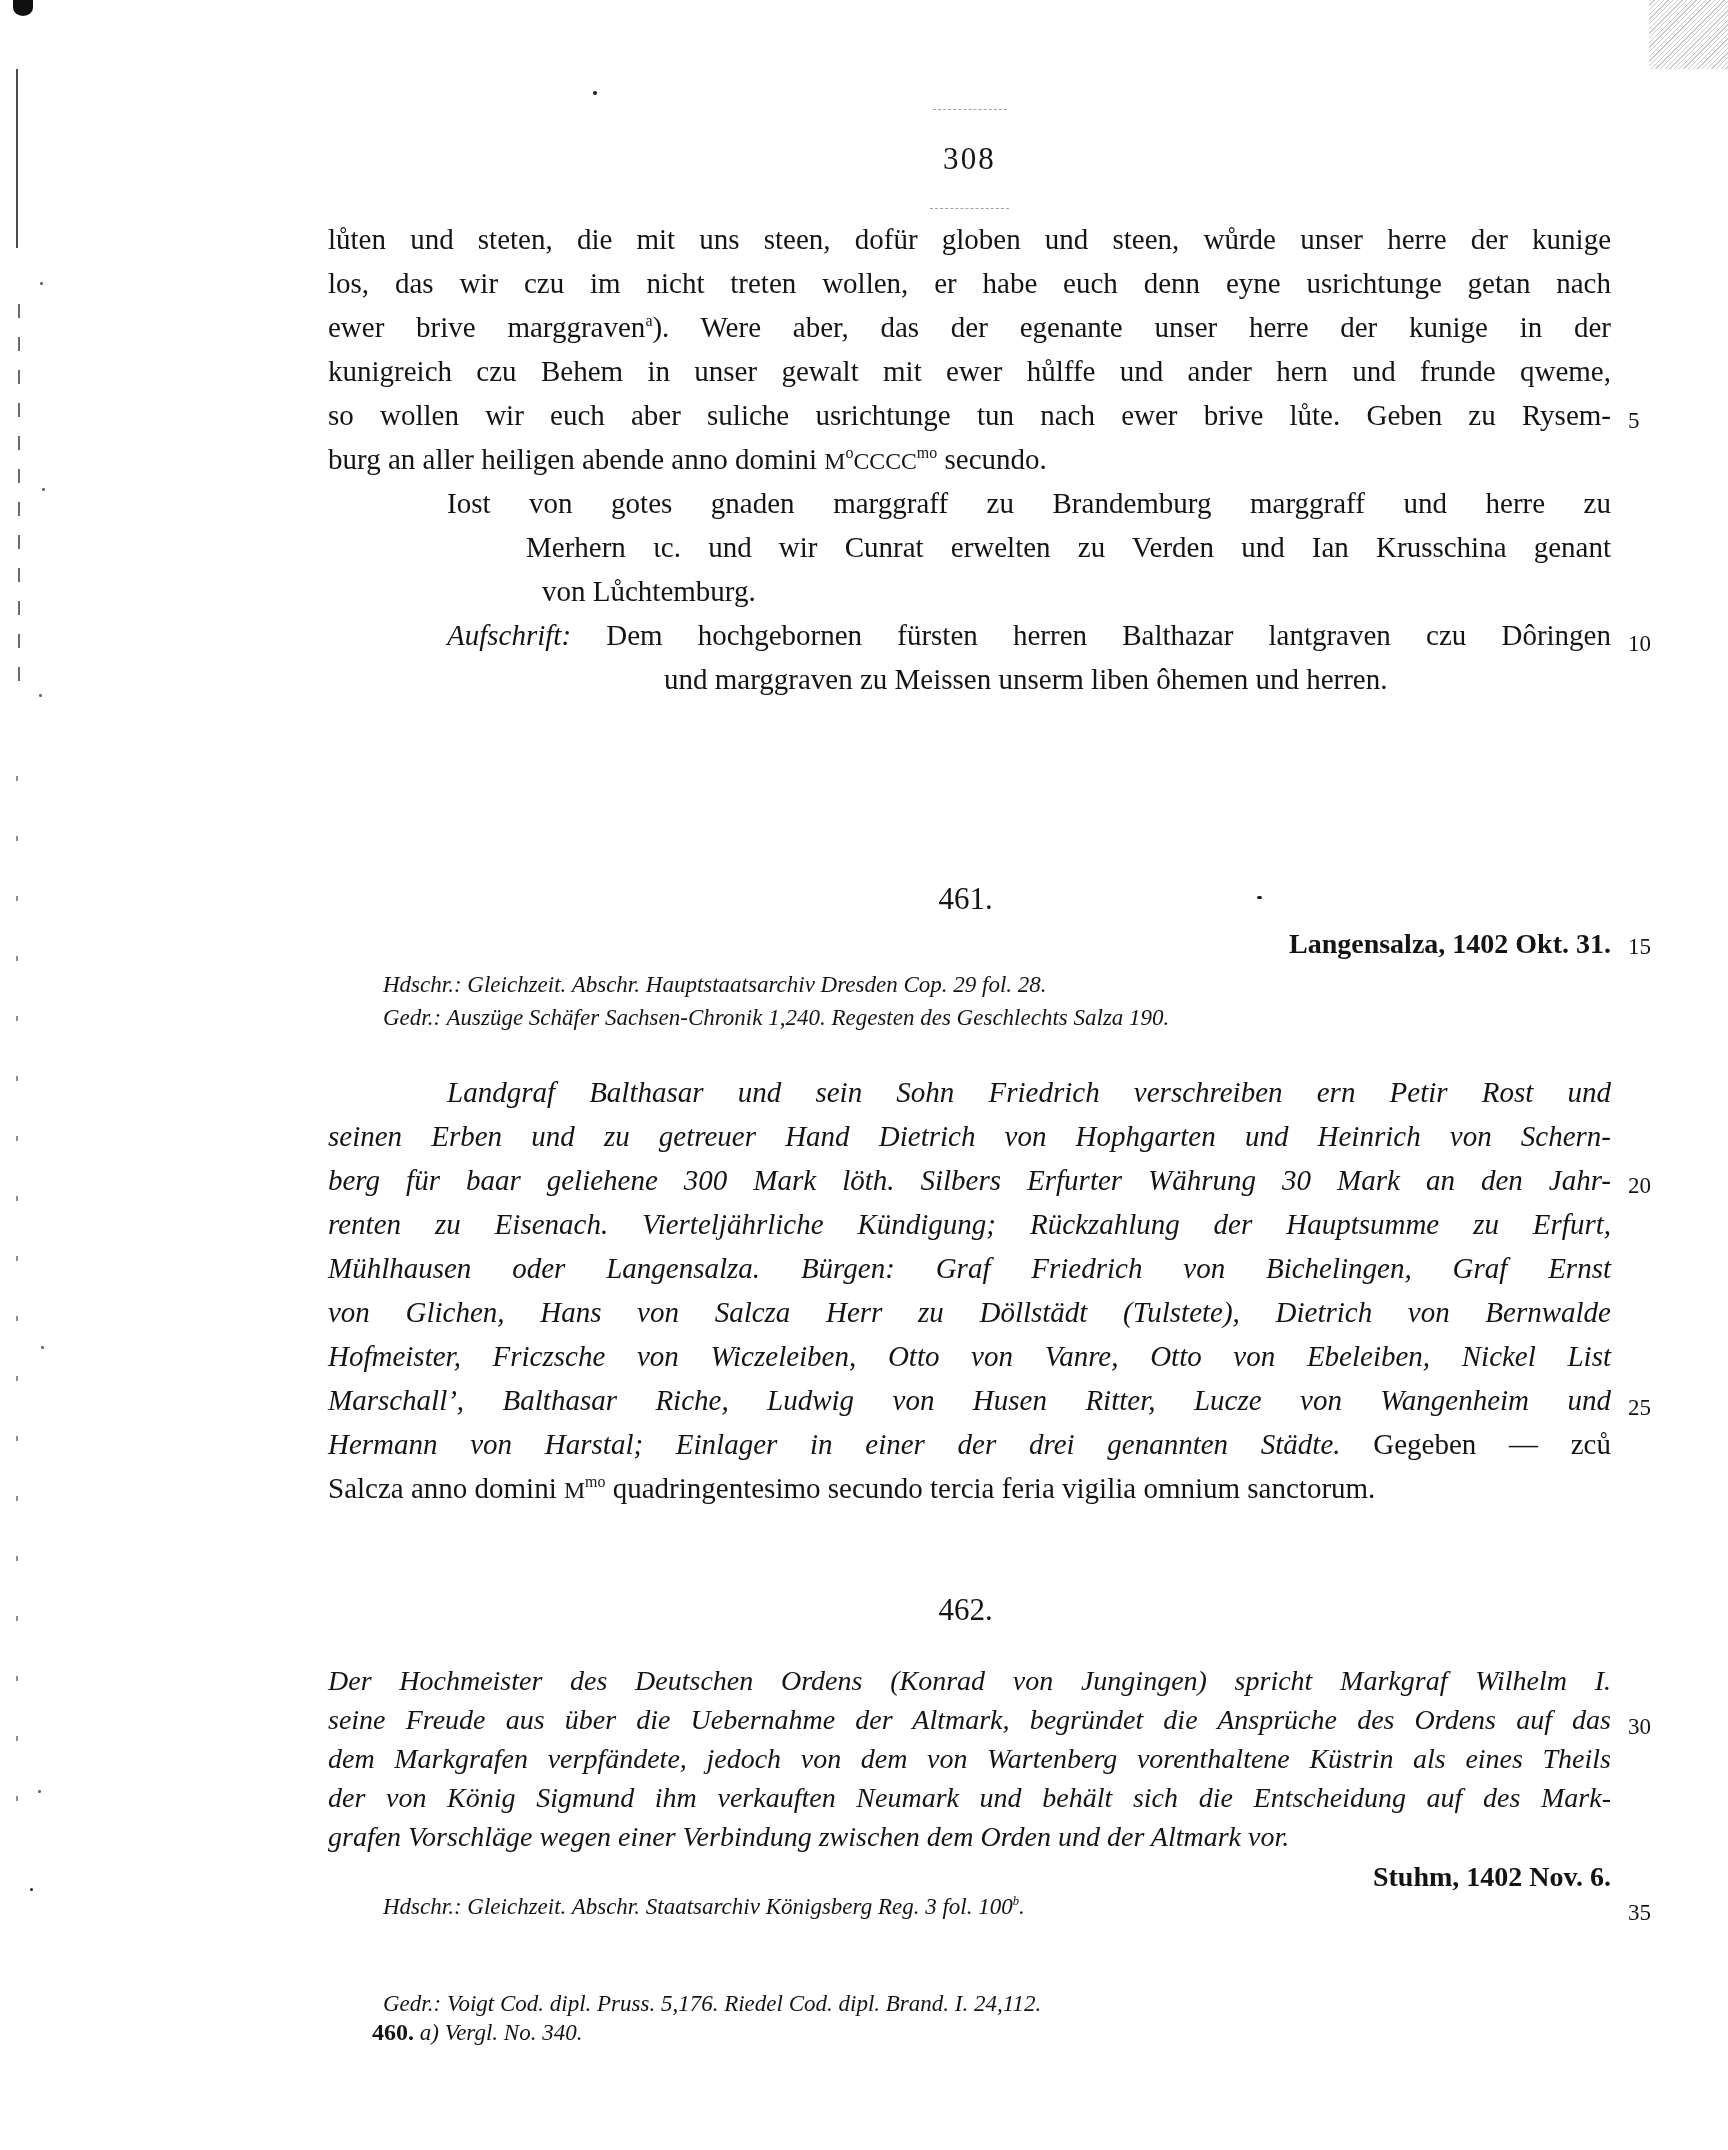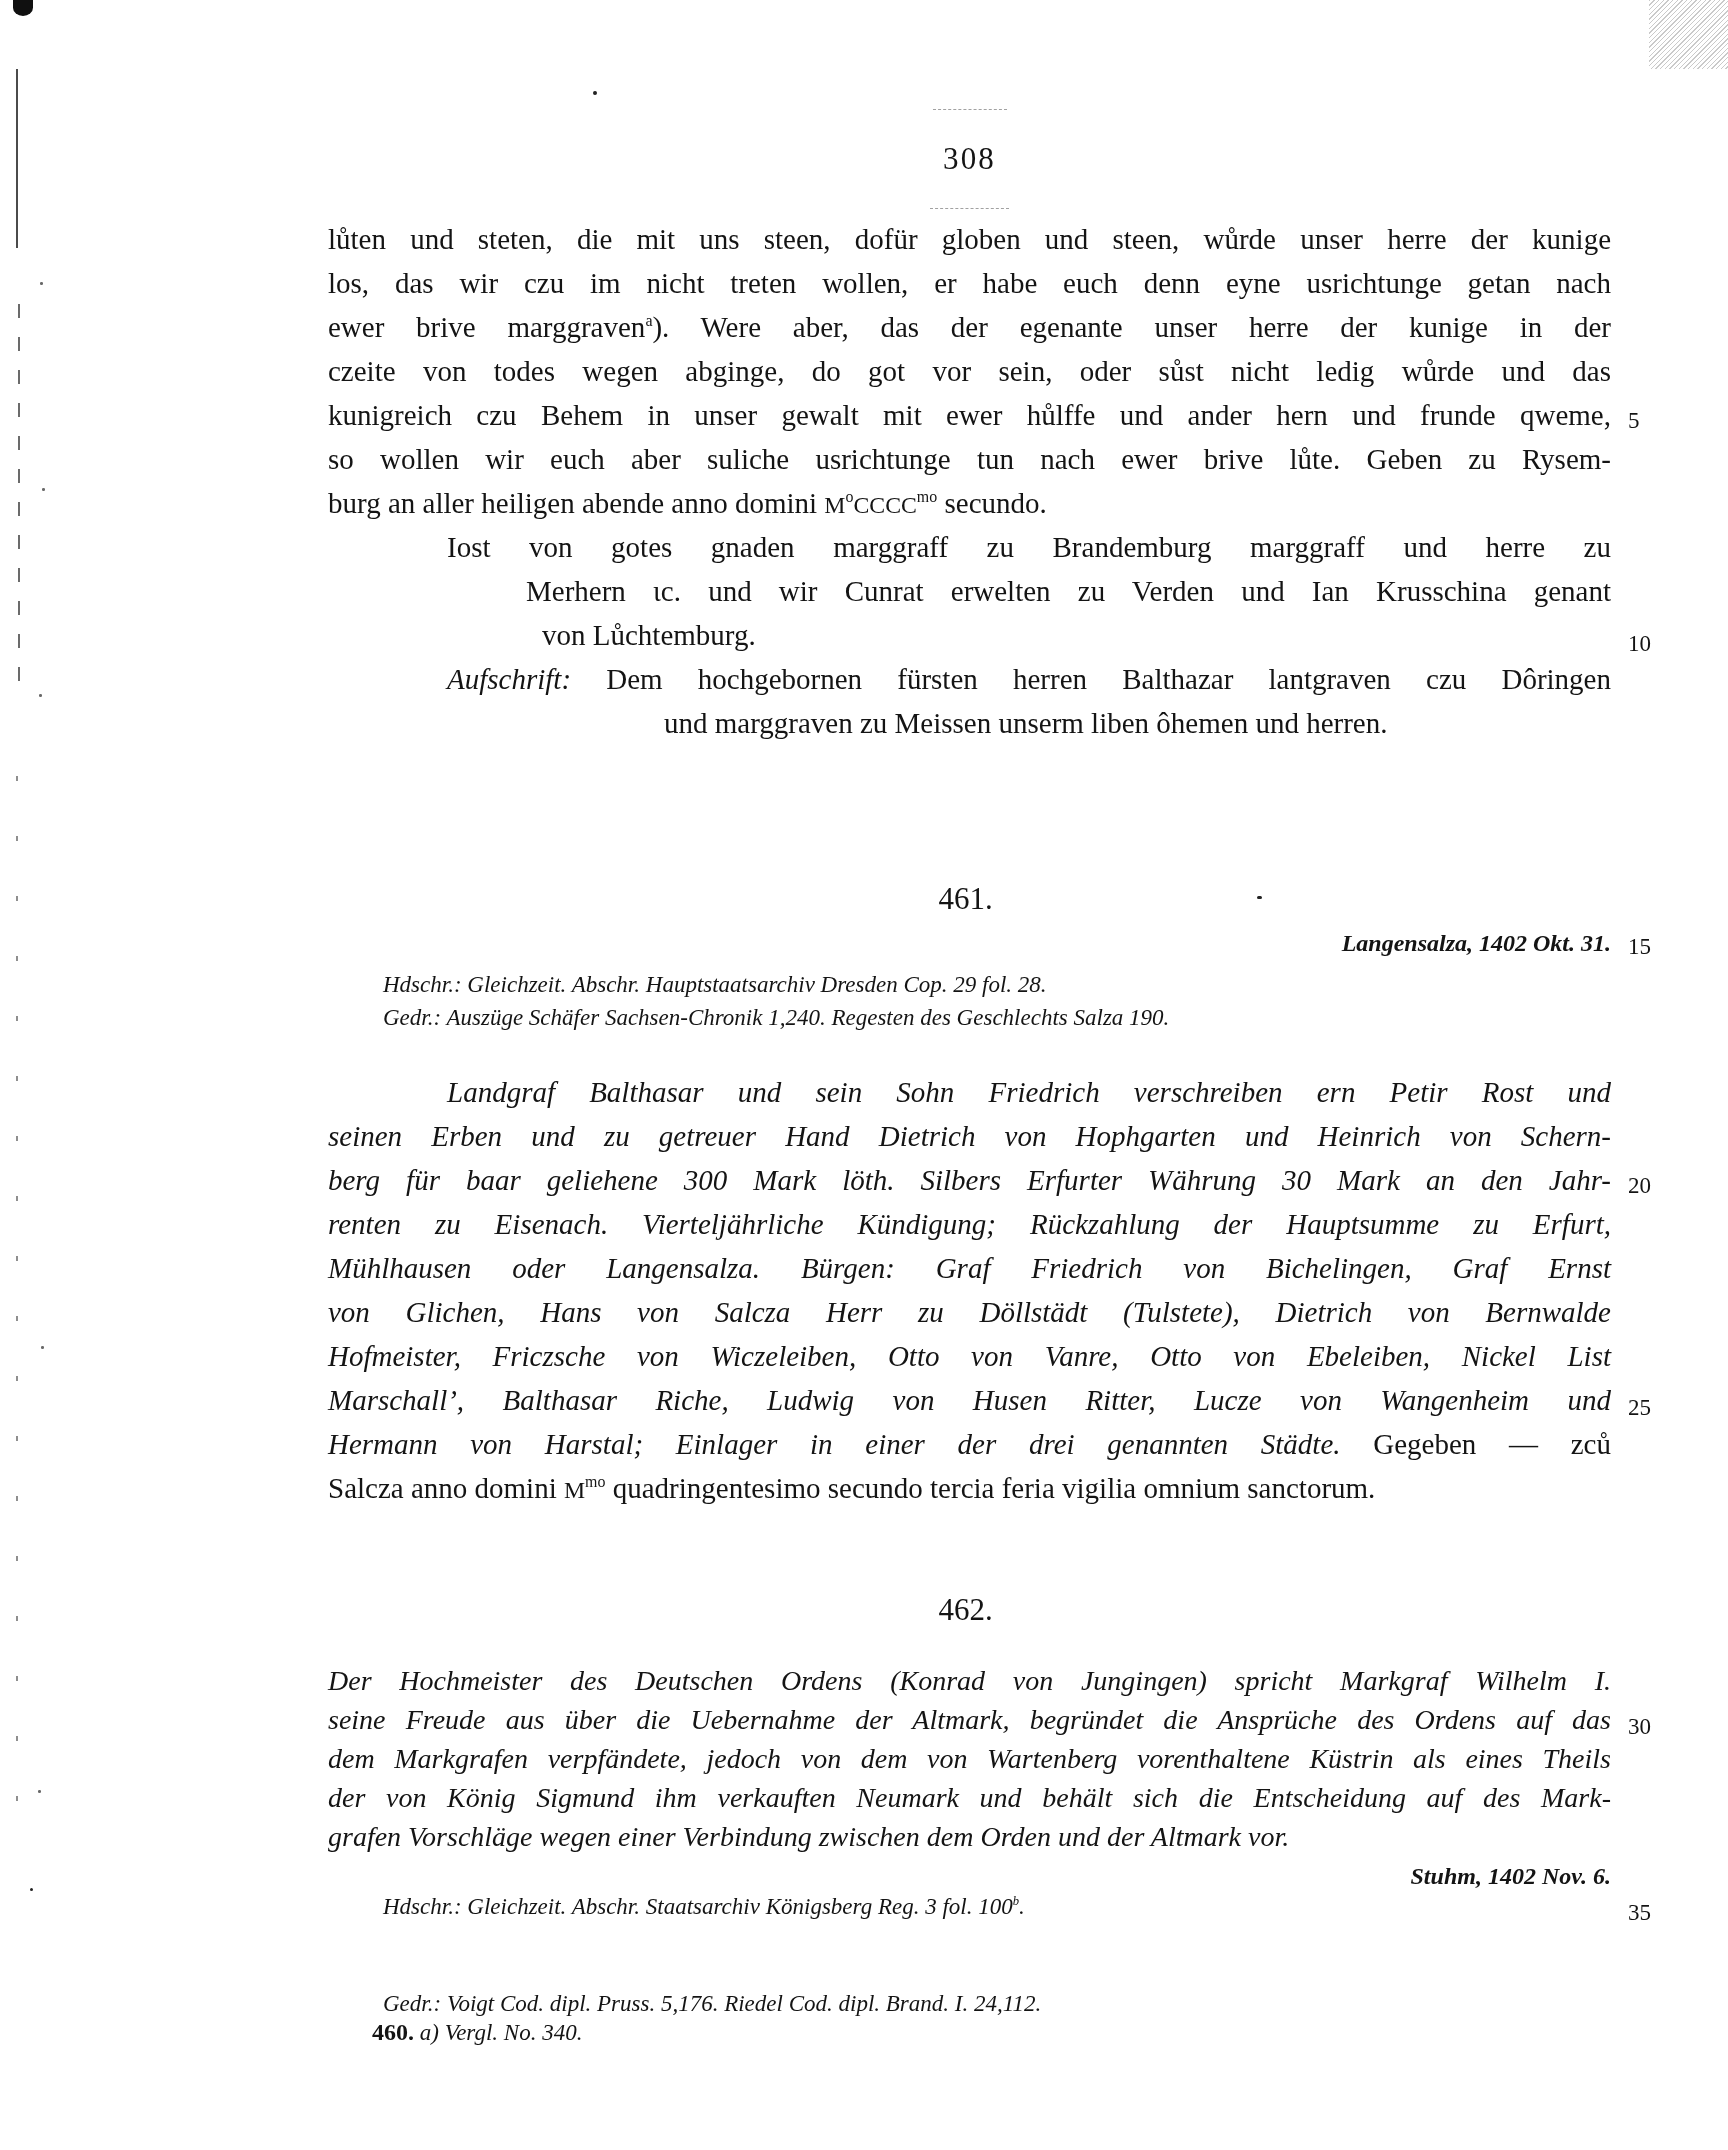--- a/index.html
+++ b/index.html
@@ -36,21 +36,21 @@
 
   .ind220 { margin-left:119px; }
   .ind365 { margin-left:198px; }
   .ind395 { margin-left:214px; }
   .ind620 { margin-left:336px; }
 
   sup { font-size:0.55em; vertical-align:super; line-height:0; }
   .sc { font-size:0.82em; }
 
   .docnum { left:324px; width:1283px; text-align:center; font-size:31px; line-height:36px; }
-  .dateline { left:328px; width:1283px; text-align:right; font-size:24px; font-weight:bold; line-height:33px;font-style:italic; }
+  .dateline { left:328px; width:1283px; text-align:right; font-size:28px; font-weight:bold; line-height:33px; }
   .src { left:383px; width:1248px; font-size:23px; font-style:italic; line-height:31px; }
 
   .footnote { left:372px; font-size:23px; line-height:30px; font-style:italic; }
   .fn-ref { font-weight:bold; font-style:normal; font-size:24px; }
 
   .mnum { left:1628px; width:52px; font-size:23px; line-height:27px; text-align:left; }
 
   
   .blob { left:13px; top:0; width:19.5px; height:16.3px; background:#101010; border-radius:0 0 60% 60%; }
   .vseg1 { left:16.3px; top:69px; width:2.2px; height:179px; background:#2b2b2b; opacity:.85; }
@@ -71,21 +71,20 @@
 <div class="abs pagehead">
   <div class="headdash dash-l"></div>
   <div class="pagenum">308</div>
   <div class="headdash dash-r"></div>
 </div>
 
 <div class="abs col" style="top:217px">
   <div class="row jl body-line">lůten und steten, die mit uns steen, dofür globen und steen, wůrde unser herre der kunige</div>
   <div class="row jl body-line">los, das wir czu im nicht treten wollen, er habe euch denn eyne usrichtunge getan nach</div>
   <div class="row jl body-line"><span>ewer brive marggraven</span><sup>a</sup><span>). Were aber, das der egenante unser herre der kunige in der</span></div>
-  <div class="row jl body-line">czeite von todes wegen abginge, do got vor sein, oder sůst nicht ledig wůrde und das</div>
   <div class="row jl body-line">kunigreich czu Behem in unser gewalt mit ewer hůlffe und ander hern und frunde qweme,</div>
   <div class="row jl body-line">so wollen wir euch aber suliche usrichtunge tun nach ewer brive lůte. Geben zu Rysem-</div>
   <div class="row body-line"><span>burg an aller heiligen abende anno domini </span><span class="sc">M</span><sup>o</sup><span class="sc">CCCC</span><sup>mo</sup><span> secundo.</span></div>
   <div class="row jl body-line ind220">Iost von gotes gnaden marggraff zu Brandemburg marggraff und herre zu</div>
   <div class="row jl body-line ind365">Merhern ɩc. und wir Cunrat erwelten zu Verden und Ian Krusschina genant</div>
   <div class="row body-line ind395">von Lůchtemburg.</div>
   <div class="row jl body-line ind220"><span class="it">Aufschrift:</span><span> Dem hochgebornen fürsten herren Balthazar lantgraven czu Dôringen</span></div>
   <div class="row body-line ind620">und marggraven zu Meissen unserm liben ôhemen und herren.</div>
 </div>
 

